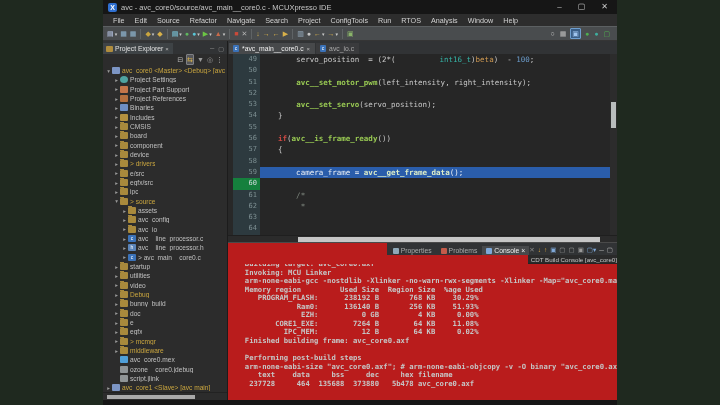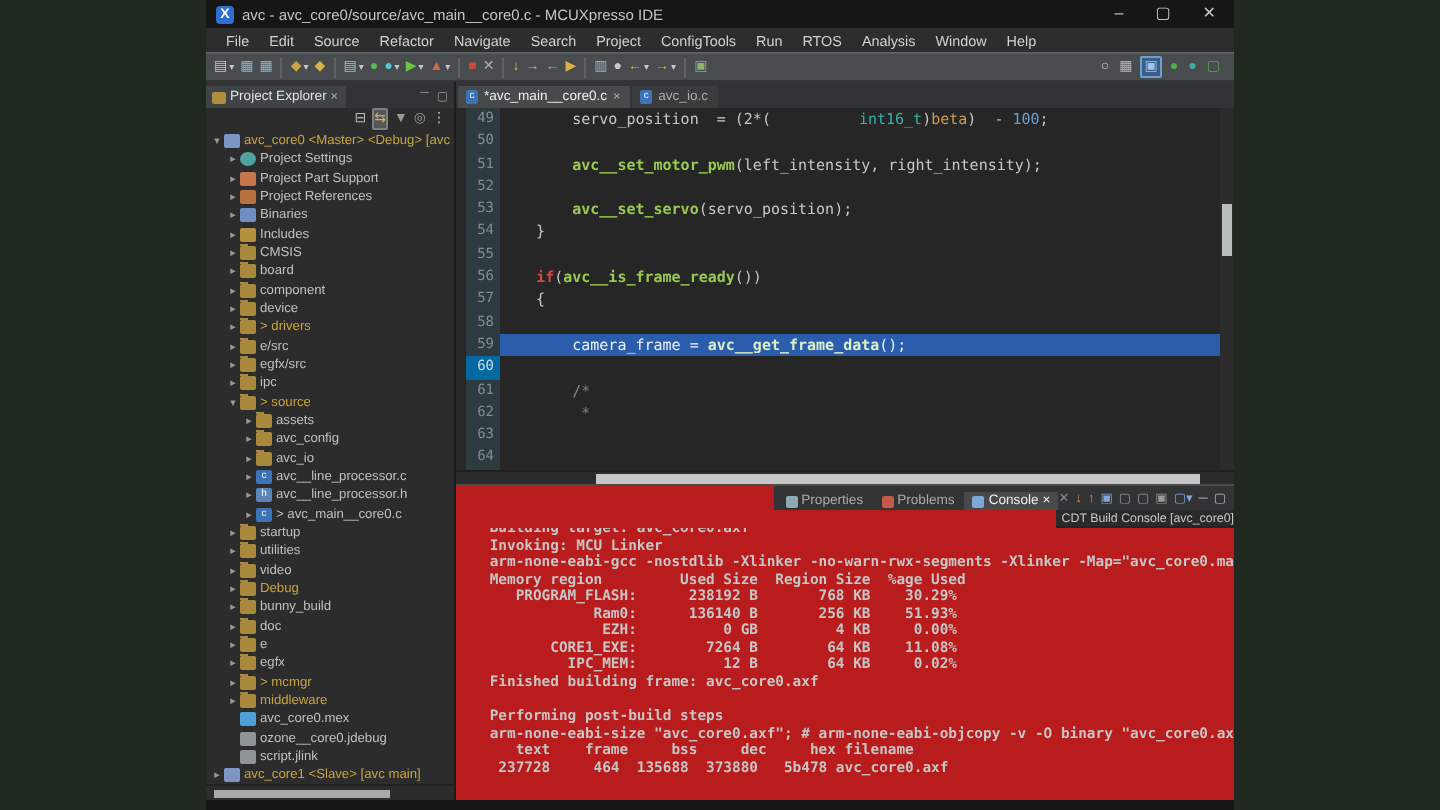--- a/index.html
+++ b/index.html
@@ -70,24 +70,24 @@
   
   .editor-col { flex:1; display:flex; flex-direction:column; min-width:0; }
   .etab-row { height:13px; background:#313335; display:flex; align-items:flex-end; padding-left:1px; gap:1px; flex:none; }
   .etab { display:flex; align-items:center; gap:3px; padding:2px 5px 2px 4px; font-size:6.8px; color:#ababab; background:#3a3b3d; }
   .etab.active { background:#47494b; color:#f0f0f0; }
   .etab .ficon { width:6px; height:7px; background:#3b72b8; border-radius:1px; color:#fff; font-size:5px; line-height:7px; text-align:center; flex:none; }
   .etab .x { font-size:6px; color:#b9b9b9; }
 
   .editor-body { flex:1; display:flex; min-height:0; position:relative; background:#262626; }
   .annot { width:5px; background:#282828; flex:none; }
-  .gutter { width:17px; background:#2d3a3f; flex:none; }
+  .gutter { width:27px; background:#2d3a3f; flex:none; }
   .gnum { height:11.3px; line-height:11.3px; font-family:"DejaVu Sans Mono", monospace; font-size:7px;
           color:#7d8f92; text-align:right; padding-right:3px; }
-  .gnum.cur { background:#0369a1; color:#d2dcdd; }
+  .gnum.cur { background:#15803d; color:#d2dcdd; }
   .code { flex:1; overflow:hidden; font-family:"DejaVu Sans Mono", monospace; font-size:7.5px; }
   .cline { height:11.3px; line-height:11.3px; white-space:pre; color:#c8c8c8; }
   .cline.sel { background:#2a5dab; color:#eef2f6; }
   .tk-f { color:#99ca53; font-weight:bold; }
   .sel .tk-f { color:#dcedc8; }
   .tk-k { color:#cf4a44; font-weight:bold; }
   .tk-t { color:#35b3a6;margin-left:44px; }
   .tk-a { color:#d09a52; }
   .tk-n { color:#6d9ece; }
   .tk-c { color:#7f877f; }
@@ -547,21 +547,21 @@
               <div class="cl">Memory region         Used Size  Region Size  %age Used</div>
               <div class="cl">   PROGRAM_FLASH:      238192 B       768 KB    30.29%</div>
               <div class="cl">            Ram0:      136140 B       256 KB    51.93%</div>
               <div class="cl">             EZH:          0 GB         4 KB     0.00%</div>
               <div class="cl">       CORE1_EXE:        7264 B        64 KB    11.08%</div>
               <div class="cl">         IPC_MEM:          12 B        64 KB     0.02%</div>
               <div class="cl">Finished building frame: avc_core0.axf</div>
               <div class="cl"> </div>
               <div class="cl">Performing post-build steps</div>
               <div class="cl">arm-none-eabi-size "avc_core0.axf"; # arm-none-eabi-objcopy -v -O binary "avc_core0.ax</div>
-              <div class="cl">   text    frame     bss     dec     hex filename</div>
+              <div class="cl">   text    data     bss     dec     hex filename</div>
               <div class="cl"> 237728     464  135688  373880   5b478 avc_core0.axf</div>
             </div>
           <div class="cscroll">
             <div class="thumb"></div>
           </div>
         </div>
       </div>
     </div>
 
     <div class="bottom-strip"></div>

